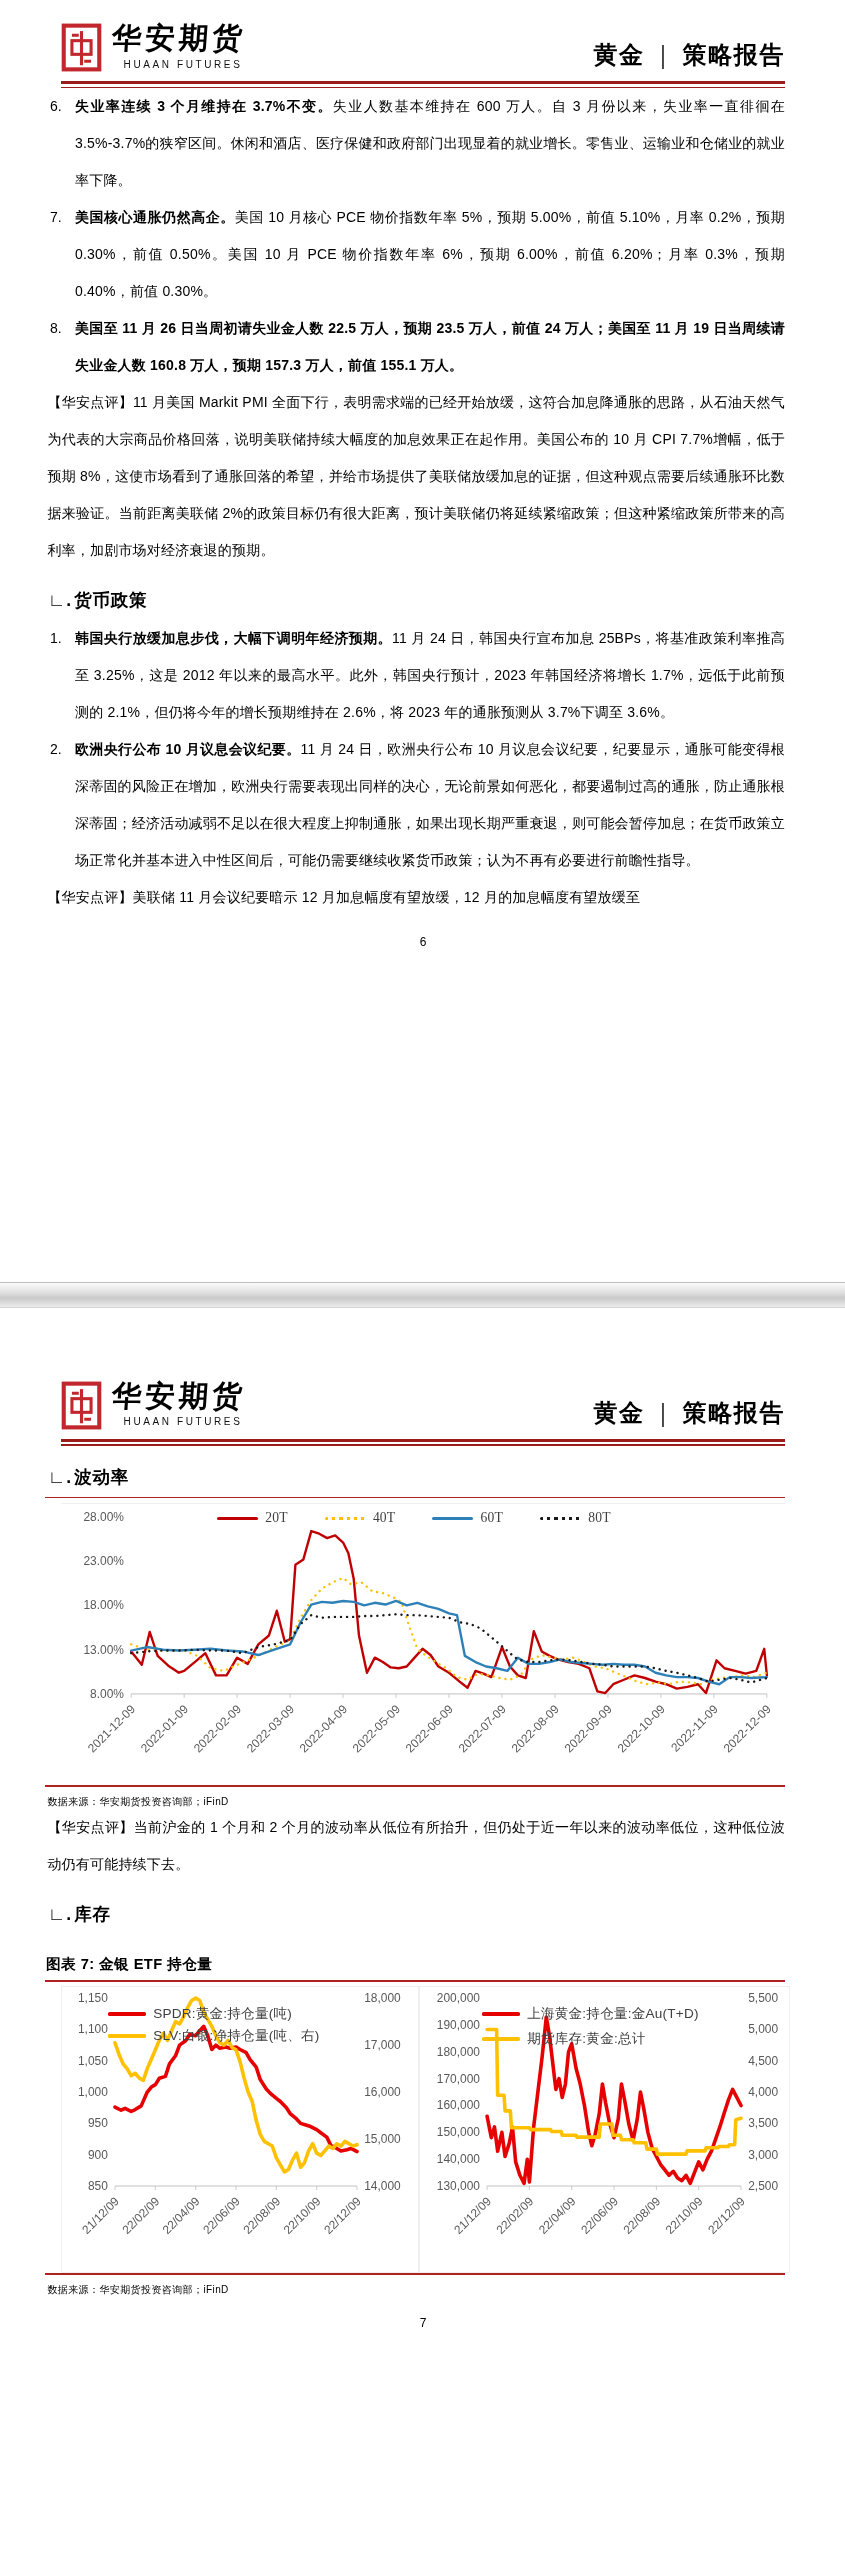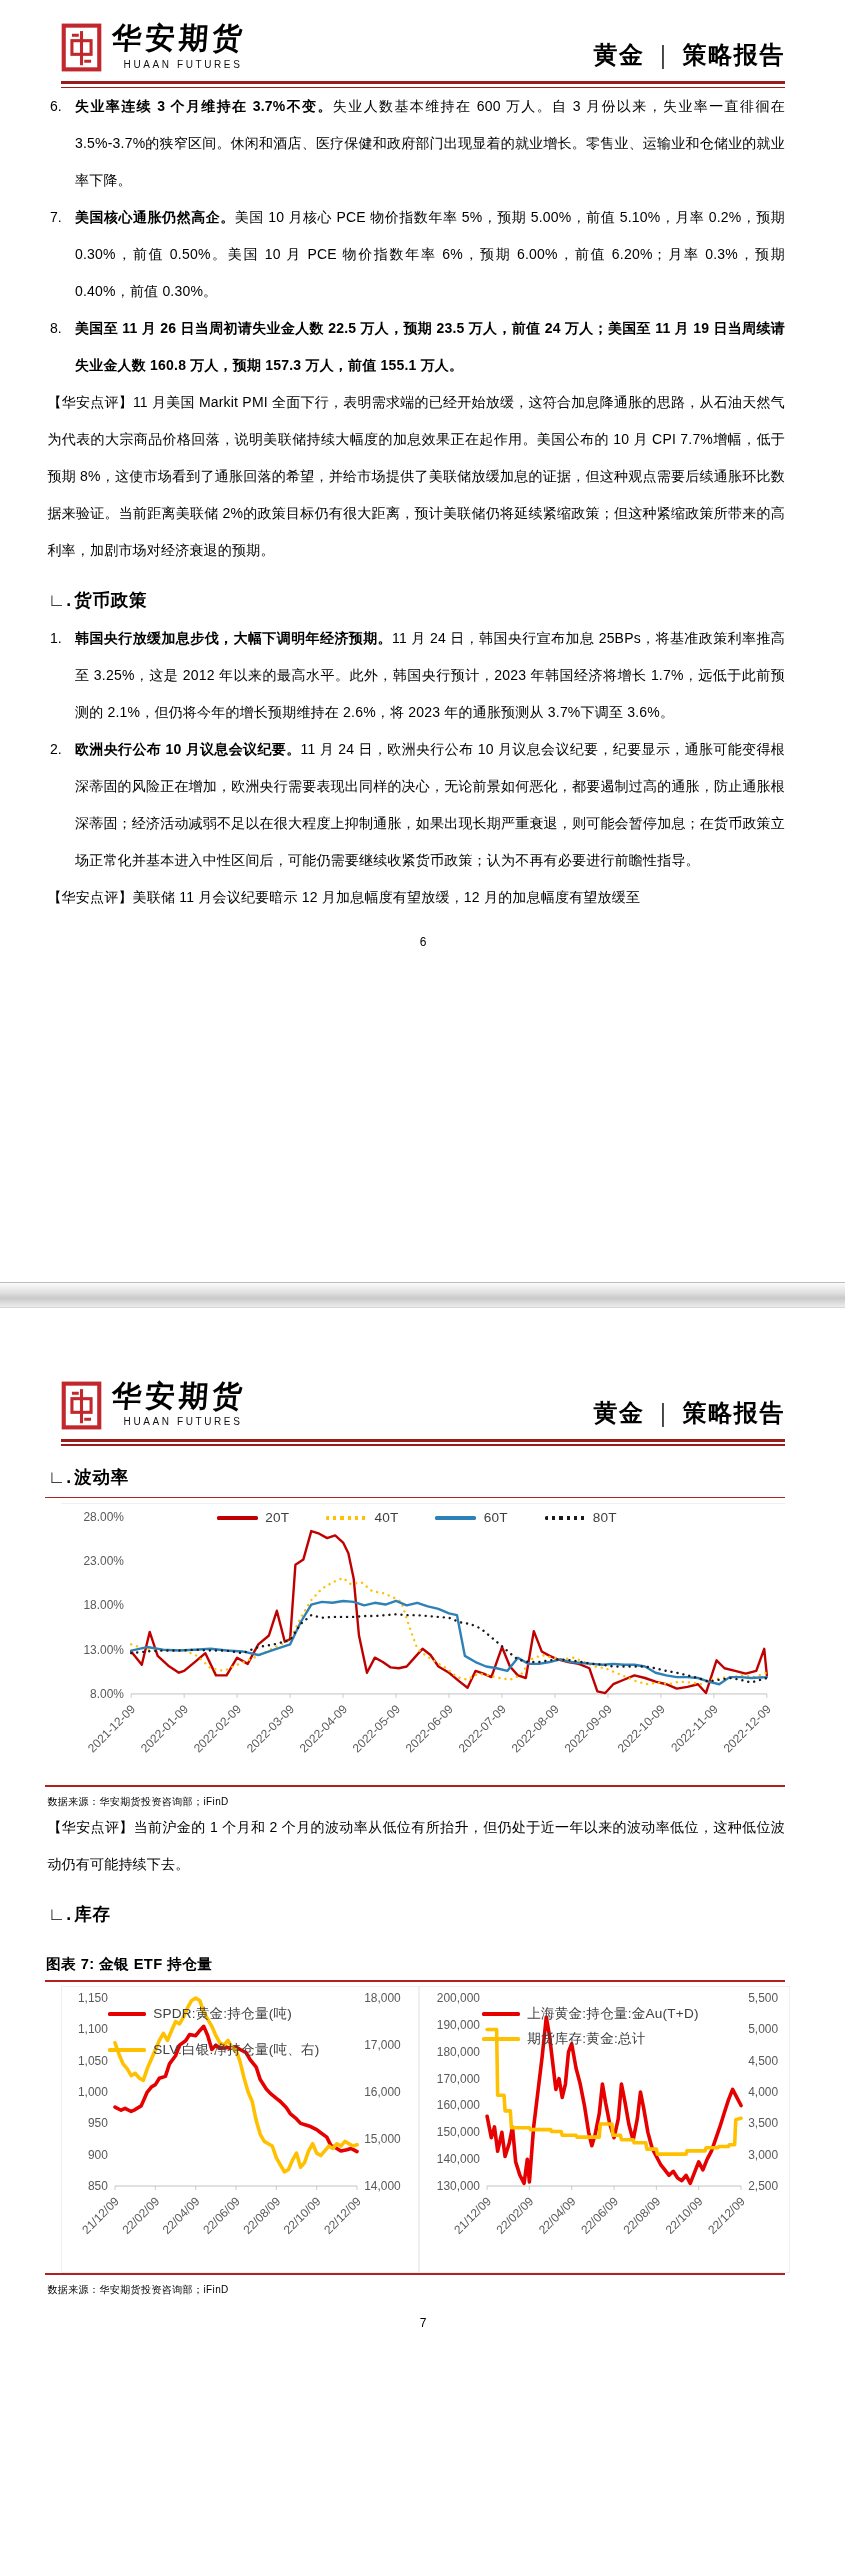--- a/index.html
+++ b/index.html
@@ -194,21 +194,21 @@
           <text class="tick" text-anchor="end" transform="translate(891 258) rotate(-45)">2022-12-09</text>
           <text x="79" y="21" class="tick" text-anchor="end">28.00%</text>
           <text x="79" y="76.5" class="tick" text-anchor="end">23.00%</text>
           <text x="79" y="132" class="tick" text-anchor="end">18.00%</text>
           <text x="79" y="187.5" class="tick" text-anchor="end">13.00%</text>
           <text x="79" y="243" class="tick" text-anchor="end">8.00%</text>
           <polyline points="88.0,184.7 101.3,201.4 111.2,160.3 121.2,190.3 134.5,202.5 147.8,211.4 154.4,209.1 167.7,198.0 181.0,186.9 194.3,214.7 207.6,214.7 220.8,192.5 234.1,200.3 247.4,175.8 260.7,164.7 270.6,133.7 280.6,172.5 287.3,169.2 293.9,75.9 303.9,69.3 313.8,33.8 323.8,37.1 333.7,42.6 343.7,39.3 353.7,48.2 360.3,61.5 367.0,93.7 373.6,164.7 383.6,211.4 393.5,192.5 403.5,198.0 413.4,204.7 423.4,205.8 433.4,203.6 443.3,192.5 453.3,181.4 463.3,189.2 473.2,203.6 486.5,211.4 499.8,222.5 509.7,230.2 519.7,209.1 529.7,212.5 539.6,216.9 552.9,179.2 562.9,203.6 572.8,214.7 582.8,218.0 592.8,159.2 602.7,184.7 612.7,190.3 622.7,194.7 635.9,198.0 649.2,200.3 662.5,205.8 672.5,234.7 682.4,236.9 692.4,225.8 705.7,220.2 719.0,214.7 732.2,218.0 745.5,222.5 758.8,225.8 772.1,231.3 785.4,229.1 798.7,225.8 808.6,236.9 821.9,195.8 831.9,205.8 845.2,209.1 858.4,212.5 871.7,209.1 881.7,181.4 885.0,214.7" fill="none" stroke="#C00000" stroke-width="3" stroke-linejoin="round" stroke-linecap="round"></polyline>
           <polyline points="88.0,175.8 104.6,181.4 121.2,183.6 137.8,183.6 154.4,183.6 171.0,190.3 187.6,205.8 204.2,209.1 220.8,201.4 237.4,194.7 254.0,186.9 270.6,178.1 287.3,170.3 300.5,142.5 313.8,120.3 327.1,105.9 340.4,98.1 353.7,92.6 363.6,100.4 376.9,98.1 390.2,109.2 403.5,111.5 416.8,117.0 426.7,122.6 436.7,153.6 446.7,181.4 456.6,189.2 469.9,198.0 483.2,205.8 496.5,216.9 509.7,220.2 523.0,212.5 536.3,214.7 549.6,218.0 562.9,220.2 576.2,214.7 589.4,194.7 602.7,189.2 616.0,192.5 629.3,194.7 642.6,192.5 655.9,198.0 669.1,203.6 682.4,205.8 695.7,211.4 709.0,216.9 722.3,222.5 735.6,225.8 748.8,223.6 762.1,225.8 775.4,222.5 788.7,223.6 802.0,225.8 815.3,220.2 828.5,218.0 841.8,216.9 855.1,214.7 868.4,216.9 885.0,211.4" fill="none" stroke="#FFC000" stroke-width="3" stroke-linejoin="round" stroke-linecap="round" stroke-dasharray="0.1 7.5"></polyline>
           <polyline points="88.0,183.6 107.9,179.2 127.8,182.5 147.8,183.6 167.7,182.5 187.6,181.4 207.6,183.6 227.5,184.7 247.4,189.2 267.3,182.5 287.3,175.8 300.5,148.1 313.8,125.9 327.1,122.6 340.4,123.7 353.7,121.4 367.0,122.6 380.2,127.0 393.5,123.7 406.8,125.9 420.1,121.4 433.4,127.0 446.7,123.7 459.9,128.1 473.2,131.4 486.5,137.0 496.5,139.2 506.4,190.3 519.7,198.0 533.0,203.6 546.3,205.8 559.6,209.1 572.8,192.5 586.1,200.3 599.4,200.3 612.7,198.0 626.0,194.7 639.3,198.0 652.5,199.2 665.8,200.3 679.1,201.4 692.4,200.3 705.7,201.4 719.0,201.4 732.2,203.6 745.5,211.4 758.8,214.7 772.1,216.9 785.4,216.9 798.7,218.0 811.9,222.5 825.2,225.8 838.5,216.9 851.8,216.9 865.1,218.0 885.0,216.9" fill="none" stroke="#2E80B9" stroke-width="3" stroke-linejoin="round" stroke-linecap="round"></polyline>
           <polyline points="88.0,186.9 107.9,184.7 127.8,183.6 147.8,183.6 167.7,182.5 187.6,183.6 207.6,183.6 227.5,186.9 247.4,179.2 267.3,175.8 287.3,170.3 300.5,150.3 313.8,139.2 327.1,142.5 340.4,141.4 353.7,141.4 367.0,141.4 380.2,140.3 393.5,140.3 406.8,139.2 420.1,138.1 433.4,139.2 446.7,139.2 459.9,140.3 473.2,141.4 486.5,142.5 499.8,148.1 513.1,150.3 526.3,155.9 539.6,167.0 552.9,178.1 562.9,186.9 572.8,194.7 586.1,198.0 599.4,198.0 612.7,195.8 626.0,194.7 639.3,195.8 652.5,198.0 665.8,200.3 679.1,201.4 692.4,203.6 705.7,203.6 719.0,203.6 732.2,203.6 745.5,205.8 758.8,209.1 772.1,211.4 785.4,214.7 798.7,218.0 811.9,222.5 825.2,220.2 838.5,218.0 851.8,220.2 865.1,223.6 885.0,218.0" fill="none" stroke="#1A1A1A" stroke-width="3" stroke-linejoin="round" stroke-linecap="round" stroke-dasharray="0.1 7.5"></polyline>
-        </svg><div class="legend row" style="left: 156px; top: 6.4px; gap: 37px;">
+        </svg><div class="legend row" style="left: 156px; top: 6.4px; gap: 37px; font-family: Liberation Serif, serif;">
           <div class="lg-item">
             <span class="lg-sample" style="width: 41px; background: rgb(192, 0, 0);"></span>
             <span class="lg-label">20T</span>
           </div>
           <div class="lg-item">
             <span class="lg-sample" style="width: 41px; background: repeating-linear-gradient(90deg, rgb(255, 192, 0) 0px, rgb(255, 192, 0) 3.2px, transparent 3.2px, transparent 7.2px);"></span>
             <span class="lg-label">40T</span>
           </div>
           <div class="lg-item">
             <span class="lg-sample" style="width: 41px; background: rgb(46, 128, 185);"></span>
@@ -260,21 +260,21 @@
               <text x="57" y="176.33333333333334" class="tick" text-anchor="end">950</text>
               <text x="57" y="215.66666666666669" class="tick" text-anchor="end">900</text>
               <text x="57" y="255" class="tick" text-anchor="end">850</text>
               <text x="379" y="19" class="tick" text-anchor="start">18,000</text>
               <text x="379" y="78" class="tick" text-anchor="start">17,000</text>
               <text x="379" y="137" class="tick" text-anchor="start">16,000</text>
               <text x="379" y="196" class="tick" text-anchor="start">15,000</text>
               <text x="379" y="255" class="tick" text-anchor="start">14,000</text>
               <polyline points="66.0,150.9 73.6,154.8 78.7,152.5 86.3,156.4 91.3,154.0 98.9,149.3 106.5,132.0 111.6,125.7 116.7,122.6 121.7,114.7 129.3,112.3 134.4,96.6 142.0,86.4 147.1,73.0 154.7,67.5 159.7,59.6 167.3,61.2 172.4,54.9 177.5,49.4 182.5,61.2 187.6,78.5 192.7,73.0 197.7,76.9 205.3,75.4 210.4,76.9 218.0,75.4 223.1,78.5 230.7,82.4 235.7,91.1 243.3,100.5 248.4,116.3 256.0,128.1 261.1,133.6 268.7,139.9 273.7,143.8 281.3,151.7 286.4,159.5 294.0,165.8 299.1,171.3 306.7,173.7 311.7,175.3 319.3,179.2 324.4,183.1 332.0,188.6 337.1,198.9 344.7,202.8 349.7,205.9 357.3,204.4 362.4,202.8 370.0,206.7" fill="none" stroke="#E60000" stroke-width="4.5" stroke-linejoin="round" stroke-linecap="round"></polyline>
               <polyline points="66.0,70.1 71.1,84.8 76.1,96.6 81.2,102.5 86.3,111.3 91.3,108.4 96.4,114.3 101.5,117.3 106.5,102.5 111.6,90.7 116.7,78.9 121.7,67.1 126.8,58.3 131.9,67.1 136.9,55.3 142.0,43.5 147.1,46.4 152.1,37.6 157.2,25.8 162.3,16.9 167.3,14.0 172.4,16.9 177.5,31.7 182.5,40.6 187.6,49.4 192.7,61.2 197.7,70.1 202.8,73.0 207.9,67.1 212.9,75.9 218.0,78.9 223.1,93.7 228.1,114.3 233.2,132.0 238.3,143.8 243.3,167.4 248.4,185.1 253.5,193.9 258.5,196.9 263.6,199.8 268.7,214.6 273.7,223.4 278.8,232.3 283.9,229.3 288.9,217.6 294.0,208.7 299.1,226.4 304.1,220.5 309.2,205.8 314.3,196.9 319.3,208.7 324.4,211.7 329.5,205.8 334.5,199.8 339.6,202.8 344.7,196.9 349.7,199.8 354.8,193.9 359.9,196.9 364.9,199.8 370.0,198.1" fill="none" stroke="#FFC000" stroke-width="4.5" stroke-linejoin="round" stroke-linecap="round"></polyline>
-            </svg><div class="legend column" style="left: 46px; top: 17.5px; gap: 18px;">
+            </svg><div class="legend column" style="left: 46px; top: 17.5px; gap: 4px;">
               <div class="lg-item">
                 <span class="lg-sample" style="width: 38px; background: rgb(230, 0, 0);"></span>
                 <span class="lg-label">SPDR:黄金:持仓量(吨)</span>
               </div>
               <div class="lg-item">
                 <span class="lg-sample" style="width: 38px; background: rgb(255, 192, 0);"></span>
                 <span class="lg-label">SLV:白银:净持仓量(吨、右)</span>
               </div>
             </div></div>
         </div>

